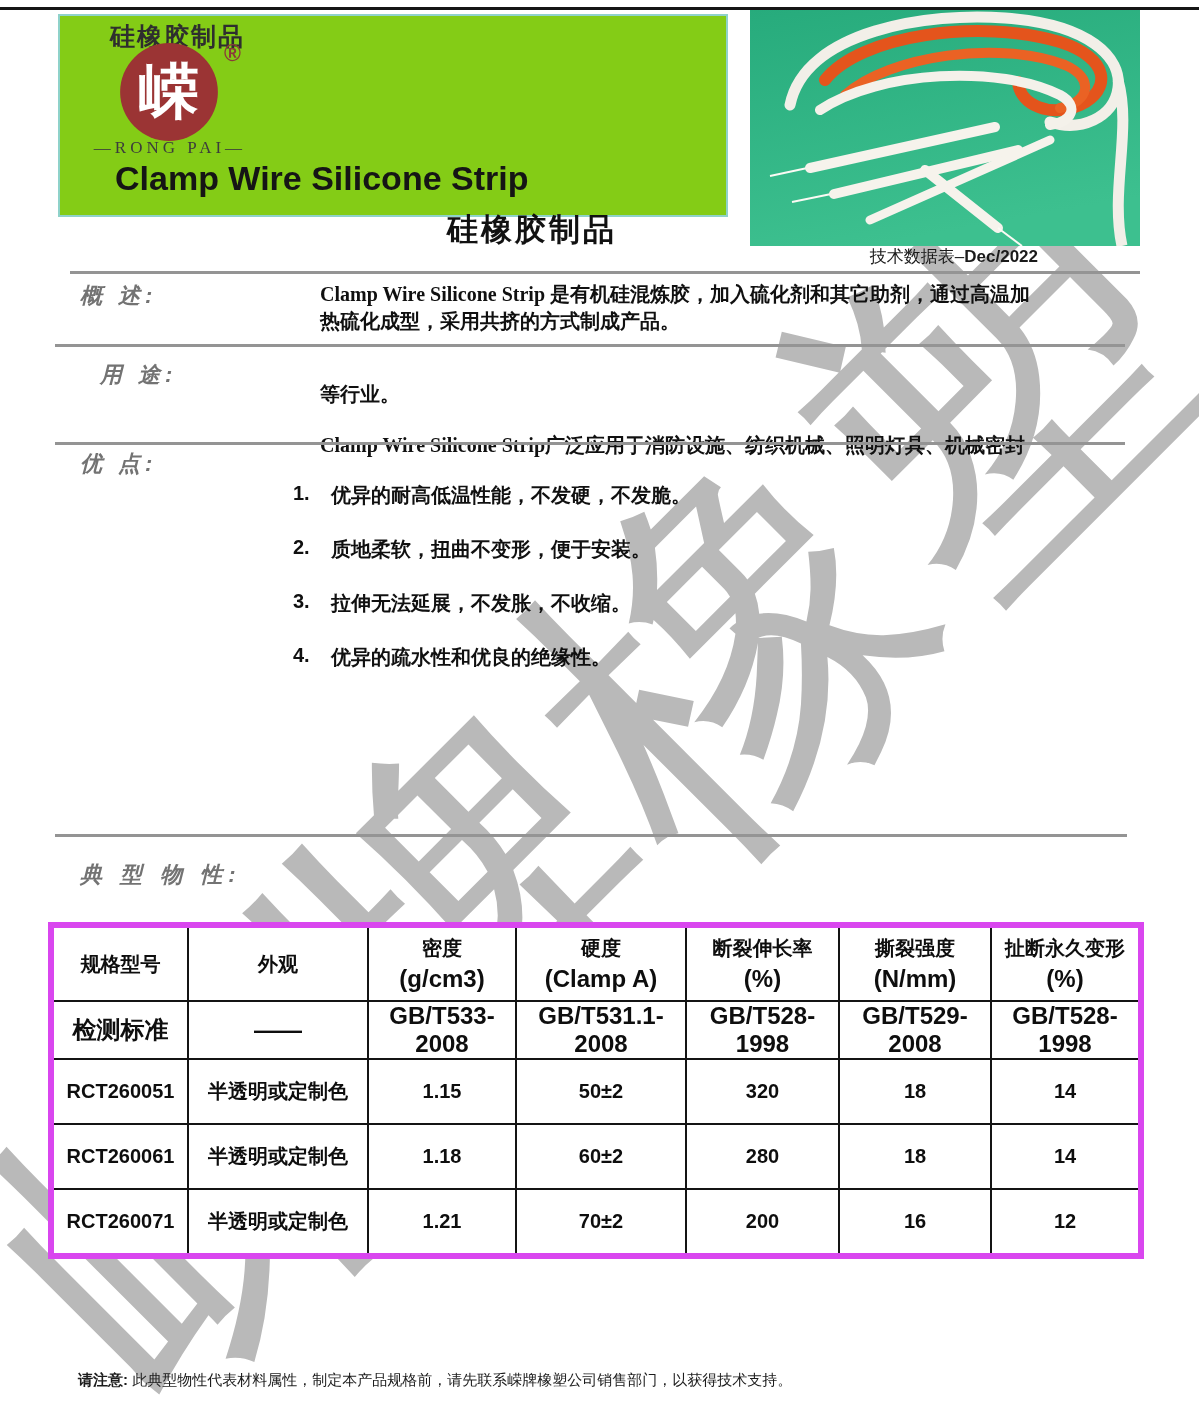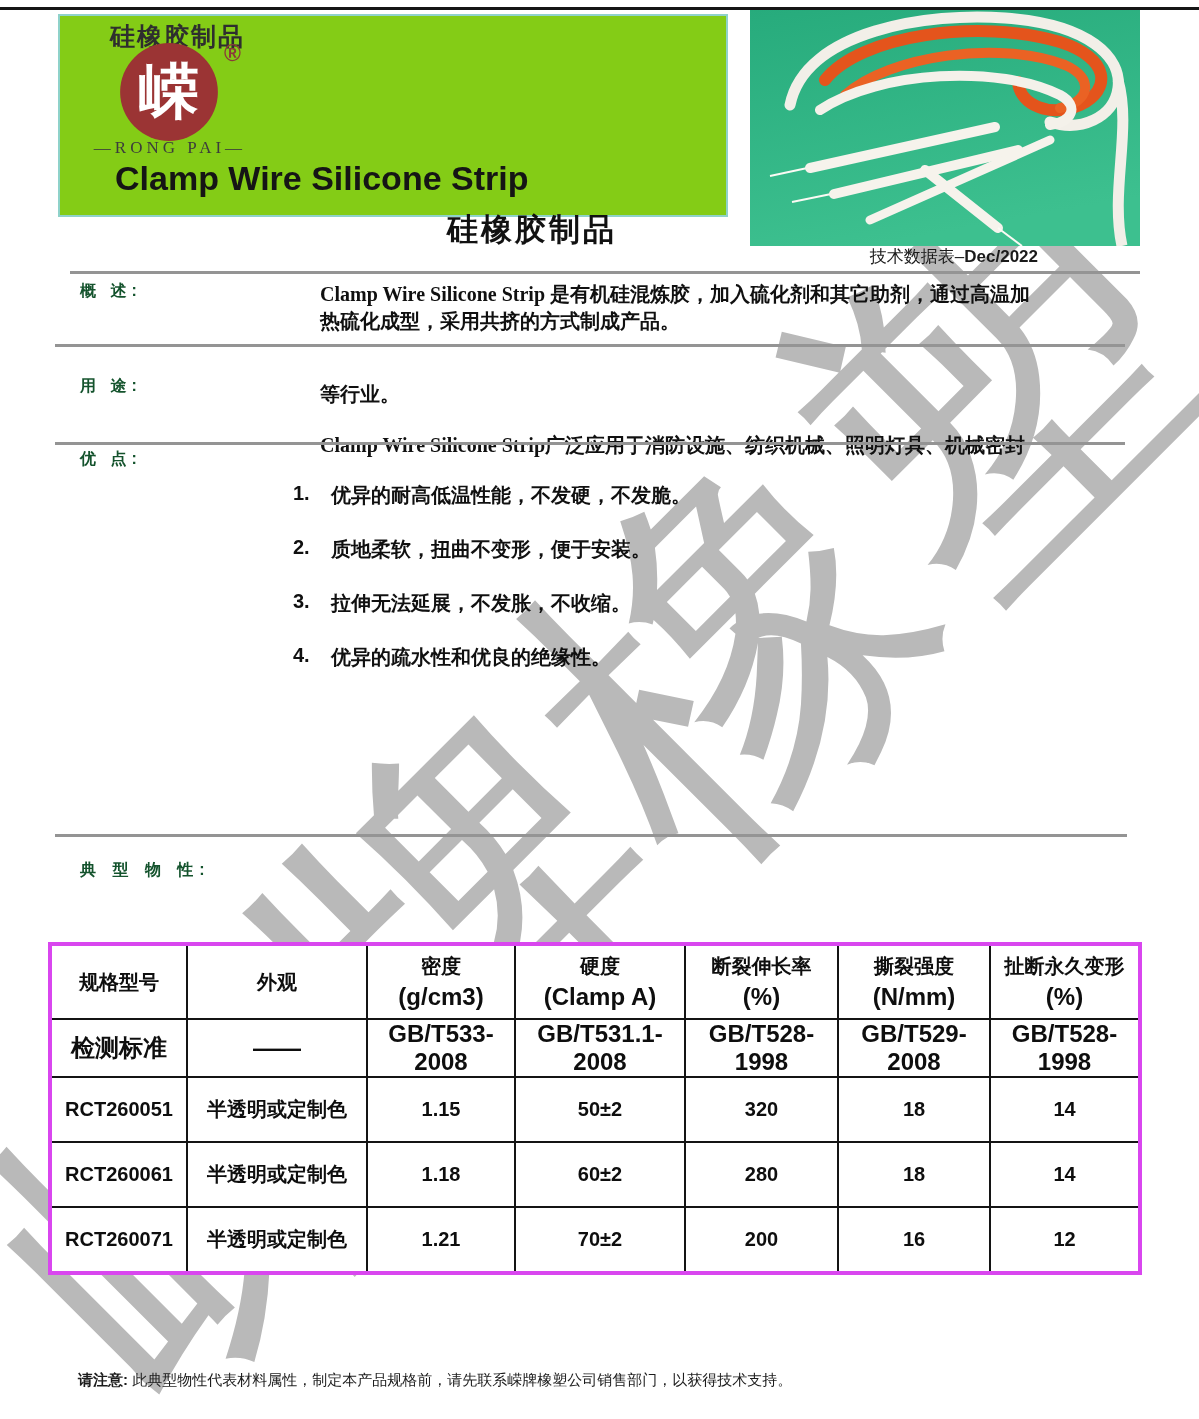--- a/index.html
+++ b/index.html
@@ -25,37 +25,37 @@
   .photo{position:absolute;left:750px;top:10px;width:390px;height:236px;}
   .photo svg{display:block;width:100%;height:100%;}
   .datasheet{position:absolute;left:750px;top:245px;width:288px;text-align:right;font-size:17px;color:#1a1a1a;}
   .datasheet b{font-weight:bold;}
   
   .rule{position:absolute;height:3px;background:#949494;}
   .rule1{left:70px;top:271px;width:1070px;}
   .rule2{left:55px;top:344px;width:1070px;}
   .rule3{left:55px;top:442px;width:1070px;}
   .rule4{left:55px;top:834px;width:1072px;}
-  .sec-label{position:absolute;left:80px;font-size:16px;font-weight:bold;letter-spacing:5px;color:#14532d;}
+  .sec-label{position:absolute;left:80px;font-size:22px;font-weight:bold;letter-spacing:5px;color:#737373;font-style:italic;}
   .lab-overview{top:281px;}
-  .lab-usage{top:376px;}
+  .lab-usage{top:360px;margin-left:20px;}
   .lab-adv{top:449px;}
   .lab-props{top:860px;letter-spacing:6px;}
   .body-text{position:absolute;left:320px;width:790px;font-family:"Liberation Serif",serif;
              font-weight:bold;font-size:20px;color:#101010;}
   .overview-text{top:281px;line-height:27px;}
   .usage-text{top:369px;line-height:51px;}
   
   .adv-list{position:absolute;left:293px;top:482px;margin:0;padding:0;list-style:none;
             font-size:20px;font-weight:bold;color:#101010;}
   .adv-list li{display:flex;margin-bottom:27px;}
   .adv-list .num{width:38px;}
   
-  .props-table{position:absolute;left:48px;top:942px;border-collapse:collapse;background:#14532d;
-               border:4px solid #d946ef;table-layout:fixed;}
+  .props-table{position:absolute;left:48px;top:922px;border-collapse:collapse;background:#14532d;
+               border:6px solid #d946ef;table-layout:fixed;}
   .props-table th,.props-table td{border:2px solid #141414;background:#fff;text-align:center;
                vertical-align:middle;font-weight:bold;padding:0;color:#0e0e0e;}
   .props-table th{height:72px;font-size:20px;}
   .props-table .h-unit{font-size:24px;margin-top:3px;font-weight:bold;}
   .props-table tr.standards td{height:44px;font-size:24px;}
   .props-table tr.datarow td{height:63px;font-size:20px;}
   
   .footer{position:absolute;left:78px;top:1371px;font-size:15px;color:#1c1c1c;}
   .footer b{font-weight:bold;}
 </style>

